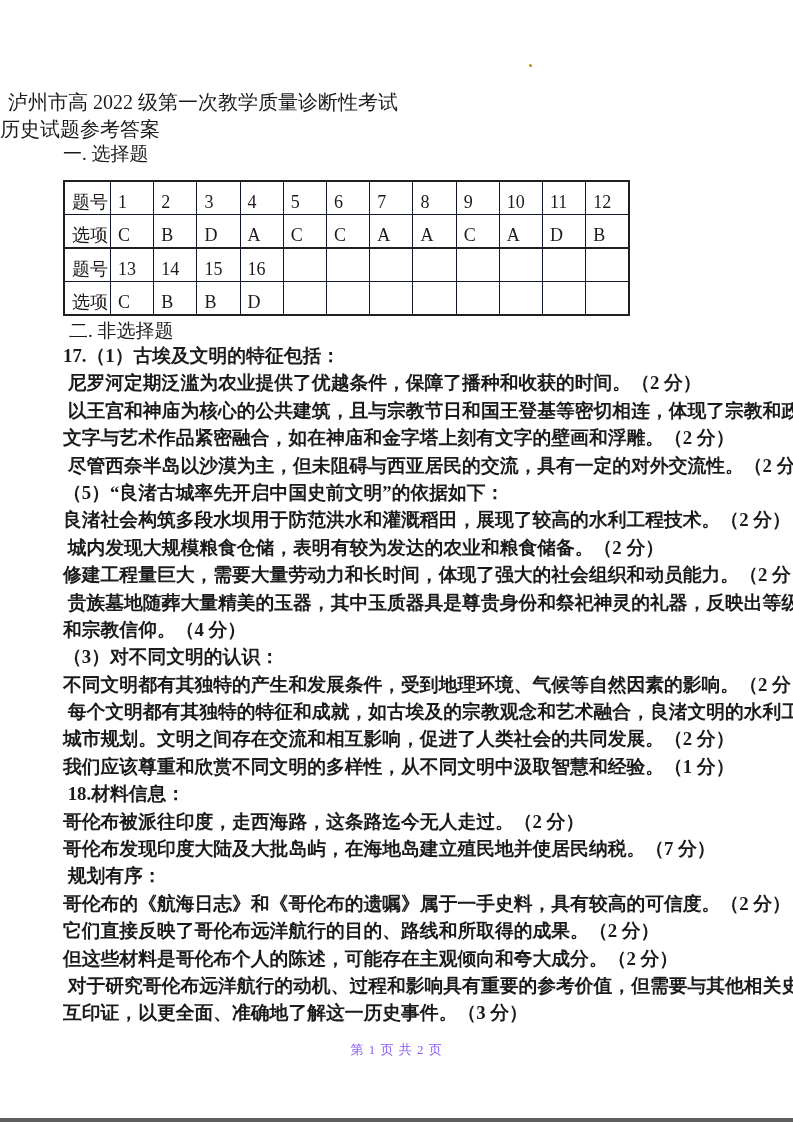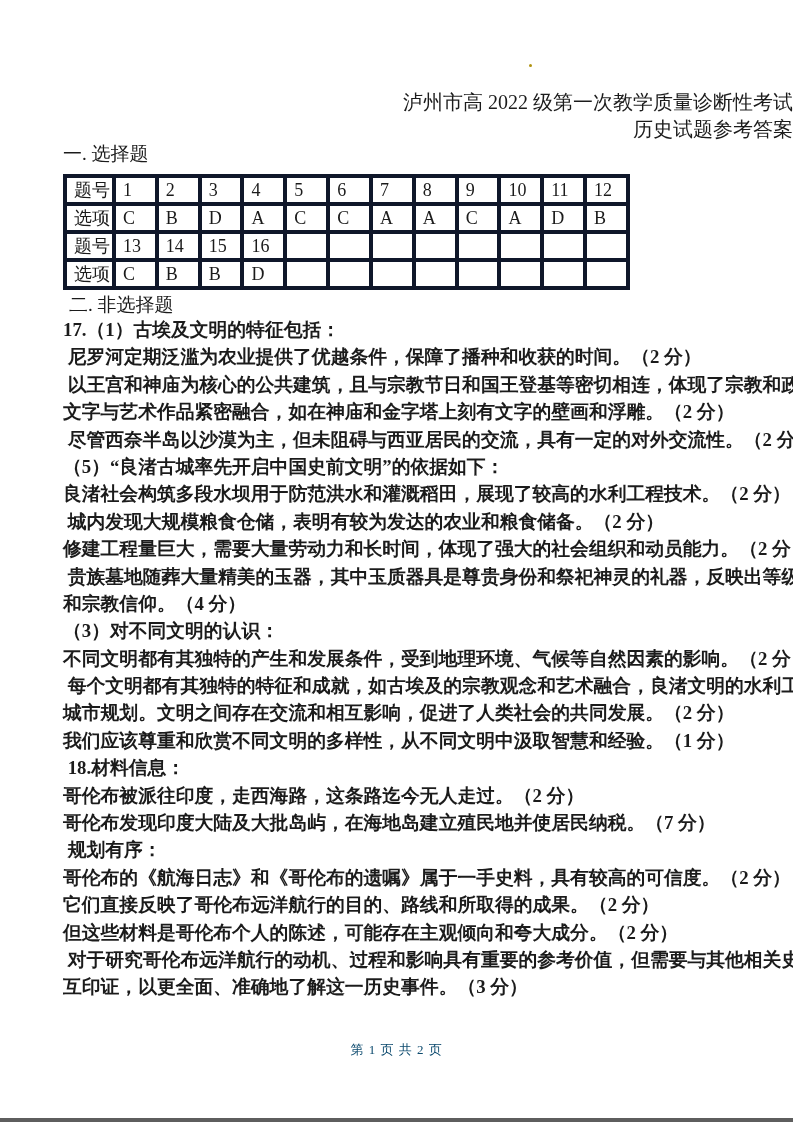--- a/index.html
+++ b/index.html
@@ -6,46 +6,46 @@
   .page {
     position:relative;
     width:793px; height:1122px;
     background:#ffffff;
     overflow:hidden;
     font-family:"Liberation Serif","DejaVu Serif",serif;
     color:#1b1b1b;
   }
   .doc-title {
     margin-top:89px;
-    text-align:right;
+    text-align:left;
     font-size:20px; line-height:27px;
     white-space:pre;
     padding-left:8px;
   }
   .doc-subtitle {
-    text-align:right;
+    text-align:left;
     font-size:20px; line-height:27px;
     white-space:pre;
   }
   .sec-heading {
-    margin:1px 0 10px 63px;
+    margin:1px 0 16px 63px;
     font-size:19px; line-height:20px;
     white-space:pre;
   }
   .answer-table {
     border-collapse:collapse;
     table-layout:fixed;
     margin:3px 0 0 63px;
     width:567px;
     font-size:18px;
   }
   .answer-table td {
-    border:4px solid #0f172a;
+    border:1px solid #0f172a;
     height:20px;
-    padding:0 0 0 7px;
+    padding:8px 0 0 7px;
     vertical-align:middle;
     white-space:pre;
     overflow:hidden;
   }
   .answer-table { border:2px solid #1f1f1f; }
   .answer-table tr.group-end td { border-bottom:2px solid #1f1f1f; }
   .answer-table td.label-col { width:38px; }
   .sec2-heading {
     margin:4px 0 0 69px;
     font-size:19px; line-height:21px;
@@ -55,21 +55,21 @@
   .body-text .line {
     height:27.4px; line-height:27.4px;
     white-space:pre;
     font-weight:bold;
   }
   .footer {
     position:absolute; top:1041px; left:0; right:0;
     text-align:center;
     font-size:13px;
     letter-spacing:1px;
-    color:#0c4a6e;
+    color:#8b5cf6;
   }
   .bottom-scan-line {
     position:absolute; left:0; right:0; bottom:0;
     height:4px; background:#5e5e5e;
   }
   .scan-dot {
     position:absolute; left:529px; top:64px;
     width:3px; height:3px; border-radius:50%;
     background:#b09310;
   }

